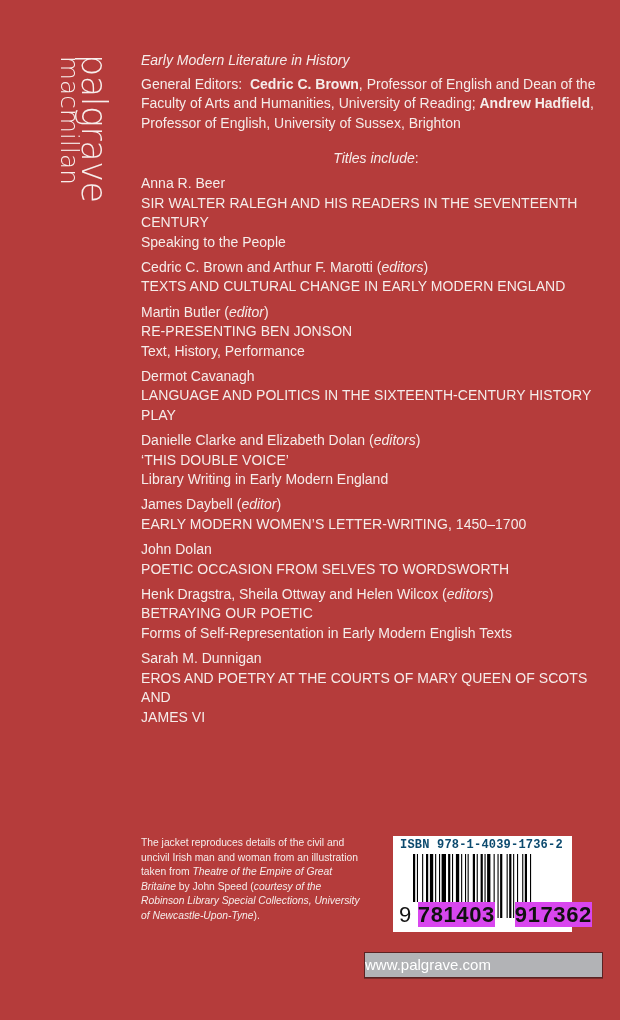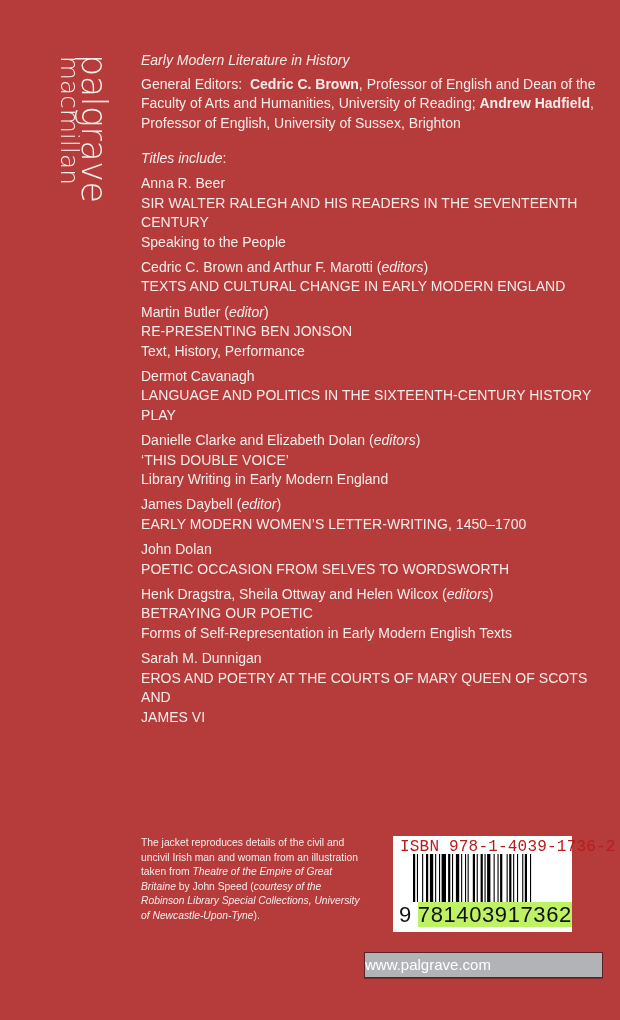--- a/index.html
+++ b/index.html
@@ -27,54 +27,55 @@
   .logo .palgrave { left: 56px; top: 1px; font-size: 35px; letter-spacing: -0.5px; }
   .logo .macmillan { left: 26px; top: 3px; font-size: 24.5px; letter-spacing: 0.2px; }
 
   .main {
     position: absolute; left: 141px; top: 51px; width: 470px;
     font-size: 14px; line-height: 19.6px;
   }
   .series { font-style: italic; margin-bottom: 4px; }
   .editors { margin-bottom: 16px; }
   .editors b { font-weight: bold; }
-  .titles-label { font-style: italic; margin-bottom: 5px; }
+  .titles-label { font-style: italic; margin-bottom: 5px; text-align: center; }
   .entry { margin-bottom: 5.5px; }
   .entry .line { display: block; }
   .caps { letter-spacing: 0.05px; }
   .it { font-style: italic; }
 
   .credit {
     position: absolute; left: 141px; top: 836px; width: 225px;
     font-size: 10.3px; line-height: 14.6px;
   }
 
   .barcode-box {
     position: absolute; left: 393px; top: 836px;
     width: 179px; height: 96px;
     background: #ffffff;
   }
   .isbn-text {
     position: absolute; left: 7px; top: 2px;
     font-family: "Liberation Mono", monospace;
-    font-size: 16px; color: #b91c1c; letter-spacing: 0.2px;
+    font-size: 12px; color: #0c4a6e; letter-spacing: 0.2px;
     white-space: nowrap;
+    font-weight: bold;
   }
   .bars {
     position: absolute; left: 20px; top: 18px;
     width: 150px; height: 64px;
   }
   .ean {
     position: absolute; left: 6px; top: 68px;
     font-family: "Liberation Sans", sans-serif;
     font-size: 22px; color: #111; letter-spacing: 0.6px;
     white-space: nowrap; line-height: 1;
   }
   .ean .lead { background: #fff; padding-right: 6px; }
-  .ean .rest { background: #bef264; }
+  .ean .rest { background: #d946ef; font-weight: bold; }
 
   .web {
     position: absolute; left: 364px; top: 952px;
     width: 237px; height: 24px;
     background: #b2b3b6;
     border: 1px solid #5a2222;
     box-shadow: 0 1px 0 #7a2b2a;
     font-size: 15px; line-height: 24px;
     color: #ffffff;
   }
@@ -173,16 +174,16 @@
         <rect x="87.09999999999995" y="0" width="2.2" height="64"></rect>
         <rect x="93.59999999999995" y="0" width="1.1" height="64"></rect>
         <rect x="96.19999999999995" y="0" width="2.2" height="64"></rect>
         <rect x="100.09999999999994" y="0" width="1.1" height="64"></rect>
         <rect x="103.99999999999993" y="0" width="1.1" height="64"></rect>
         <rect x="109.19999999999993" y="0" width="1.1" height="64"></rect>
         <rect x="111.79999999999993" y="0" width="2.2" height="64"></rect>
         <rect x="116.99999999999991" y="0" width="1.1" height="64"></rect>
       </g>
   </svg>
-  <div class="ean"><span class="lead">9</span><span class="rest">781403</span><span class="rest" style="margin-left:0">917362</span></div>
+  <div class="ean"><span class="lead">9</span><span class="rest">781403</span><span class="rest" style="margin-left:20px">917362</span></div>
 </div>
 
 <div class="web">www.palgrave.com</div>
 
 </body></html>

